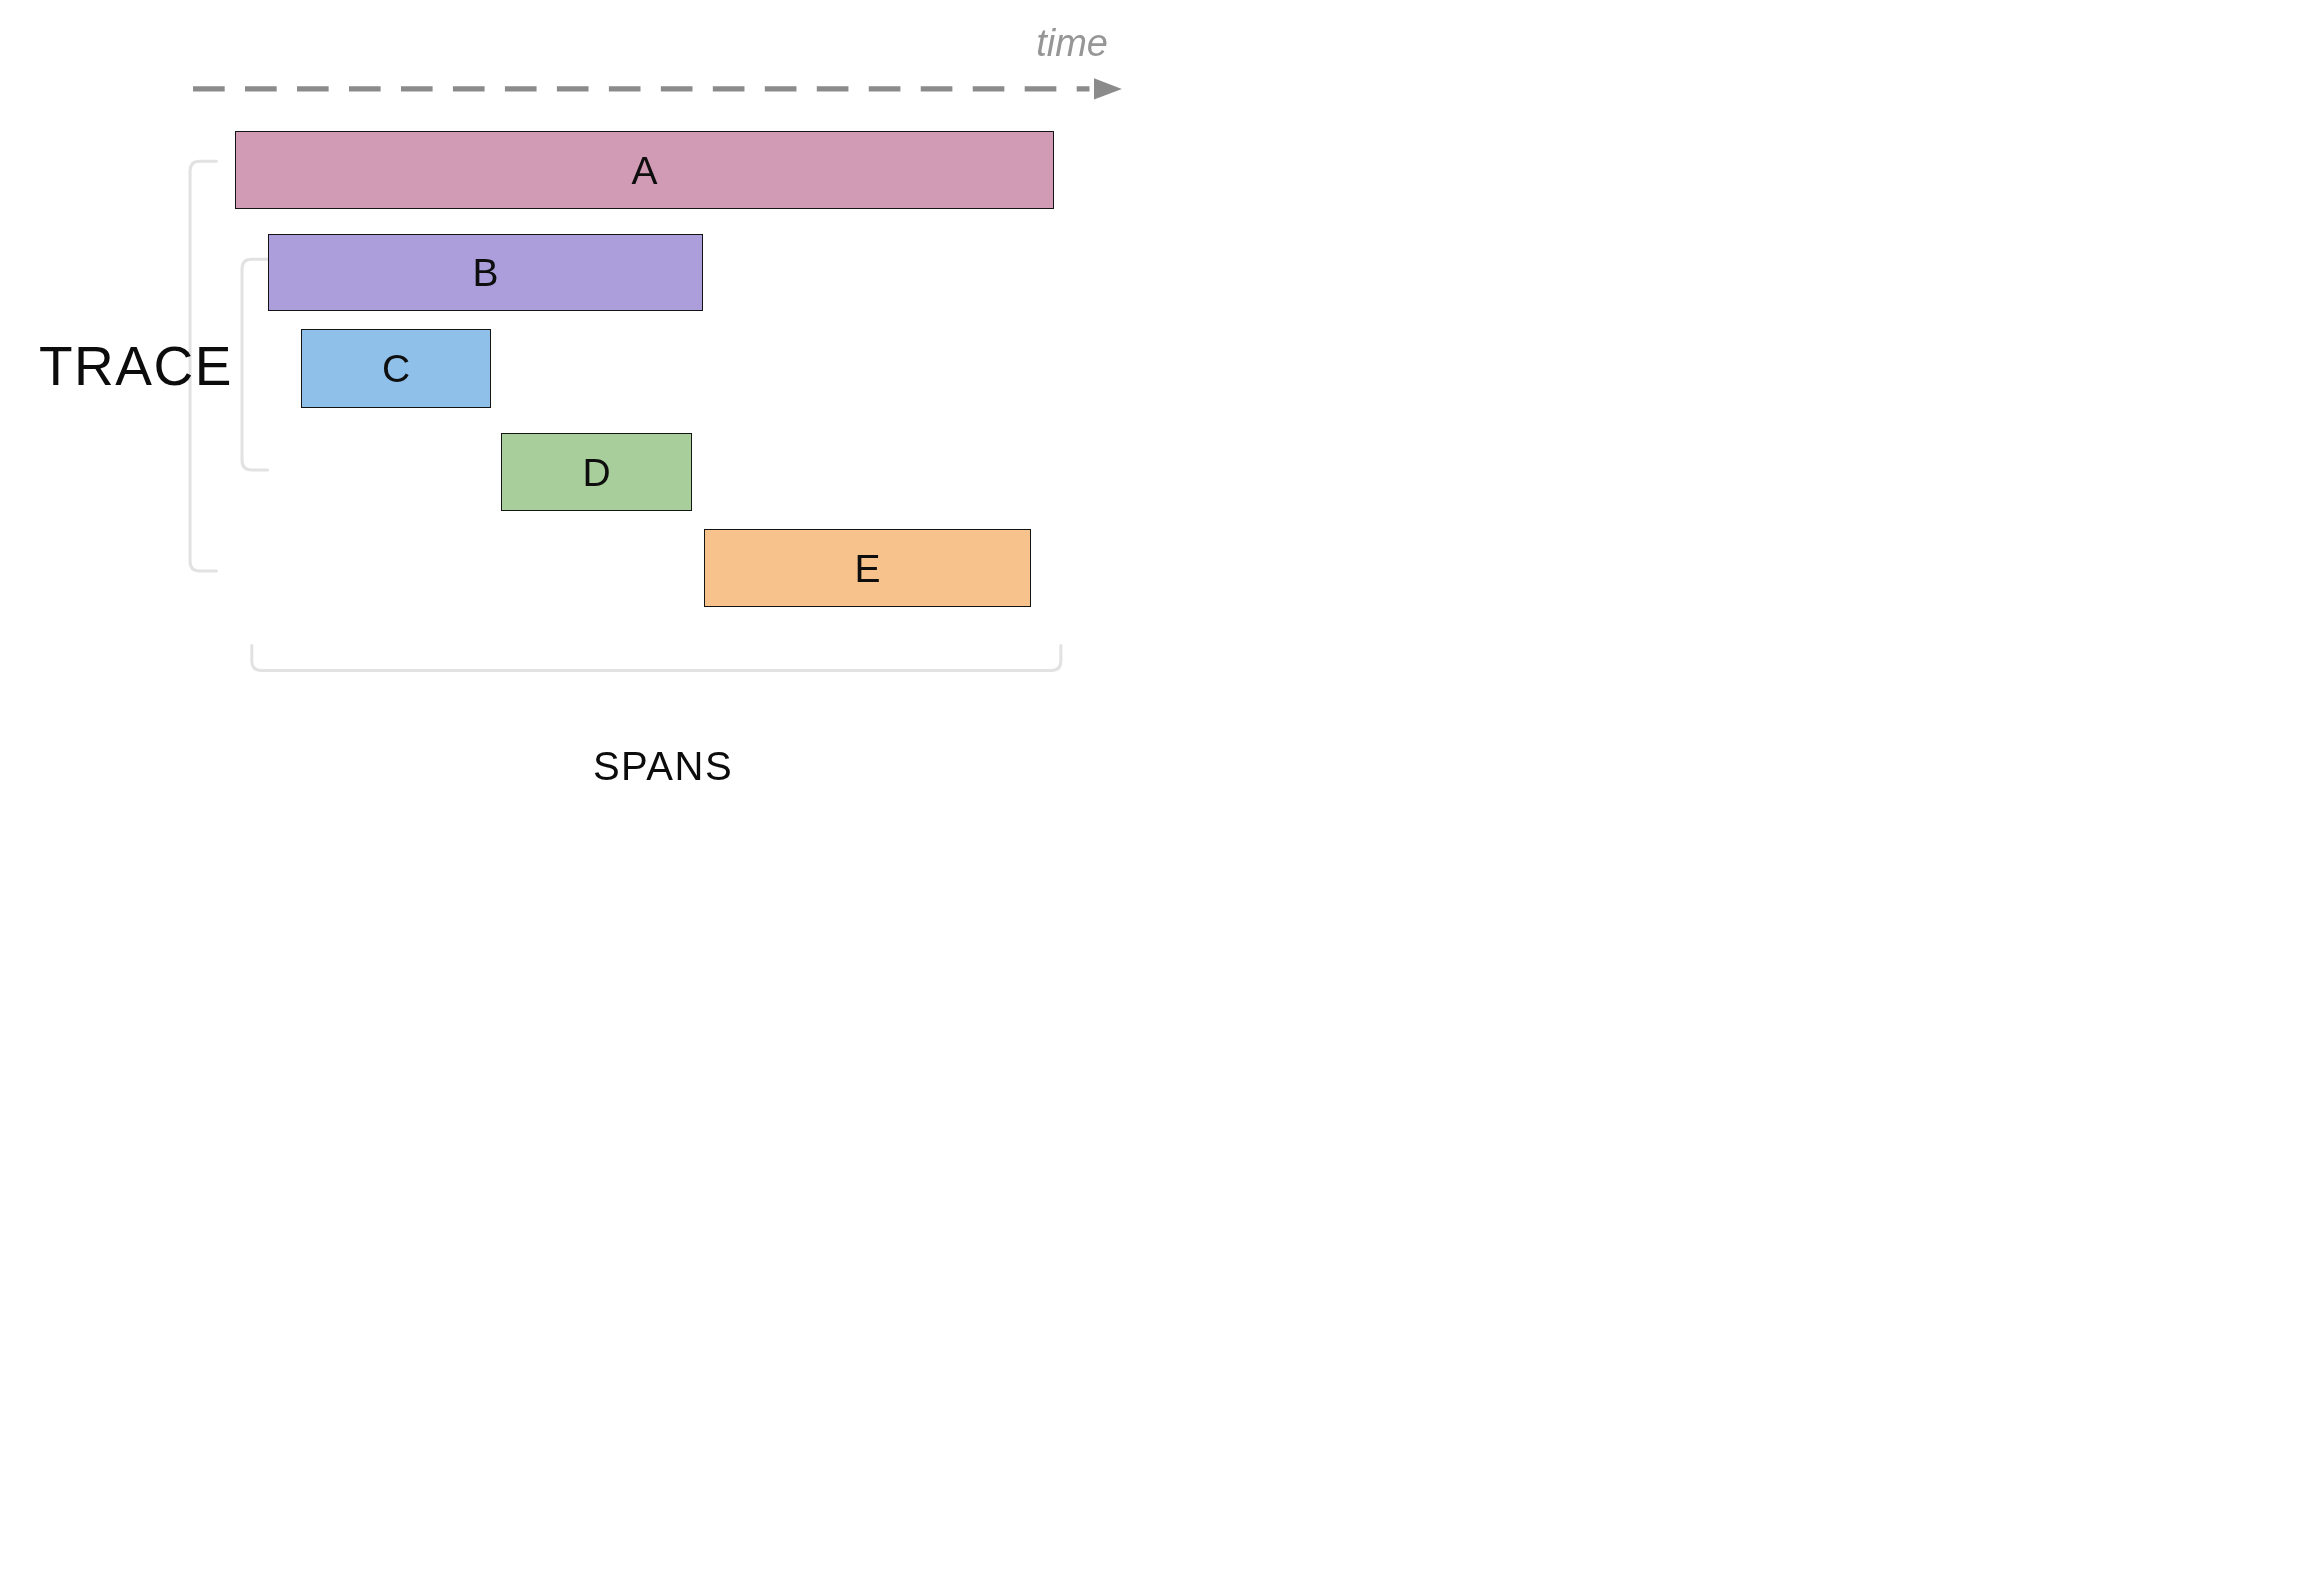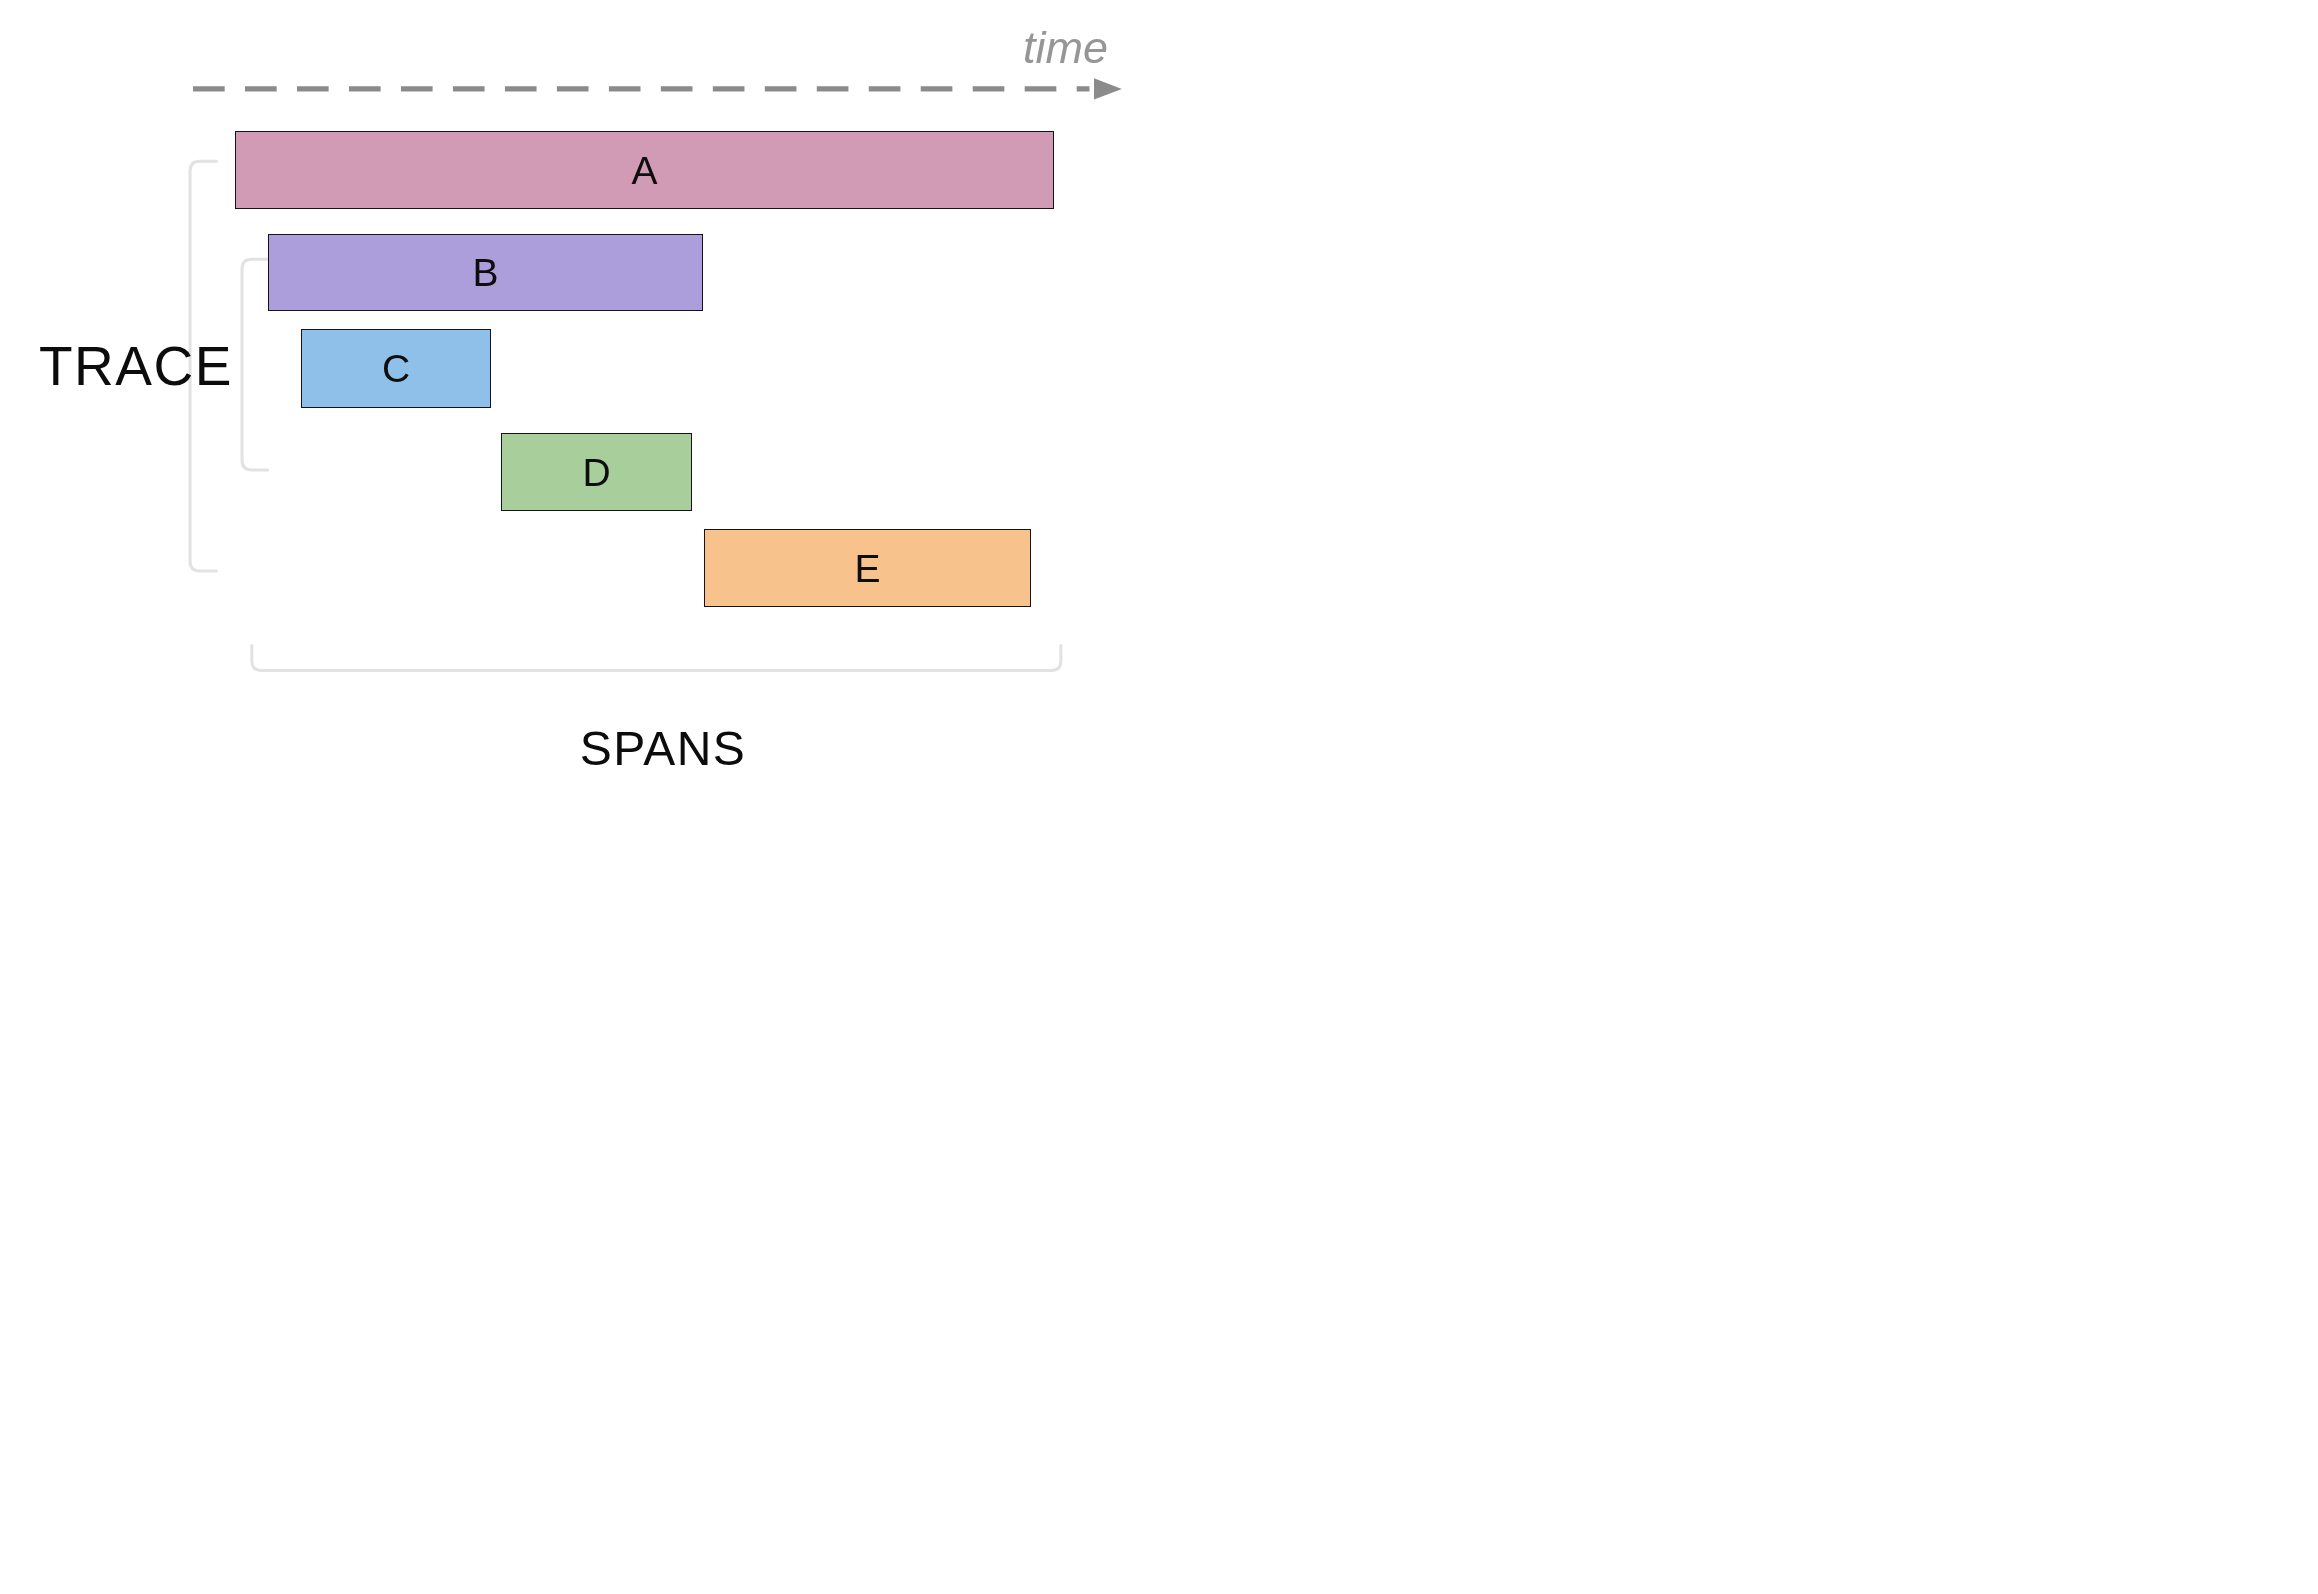--- a/index.html
+++ b/index.html
@@ -22,39 +22,39 @@
     height: 797px;
     pointer-events: none;
   }
   .time-label {
     position: absolute;
     left: 1010px;
     top: 22.6px;
     width: 98px;
     text-align: right;
     font-style: italic;
-    font-size: 45px;
+    font-size: 38px;
     color: #969696;
     line-height: 1.1;
   }
   .trace-label {
     position: absolute;
     left: 39px;
     top: 339px;
     font-size: 55px;
     letter-spacing: 1.5px;
     color: #0c0c0c;
     line-height: 1;
   }
   .spans-label {
     position: absolute;
     left: 663px;
-    top: 725px;
+    top: 746px;
     transform: translateX(-50%);
-    font-size: 48px;
+    font-size: 40px;
     letter-spacing: 1.5px;
     color: #0c0c0c;
     line-height: 1;
   }
   .span-bar {
     position: absolute;
     box-sizing: border-box;
     border: 1.5px solid #141414;
     display: flex;
     align-items: center;

